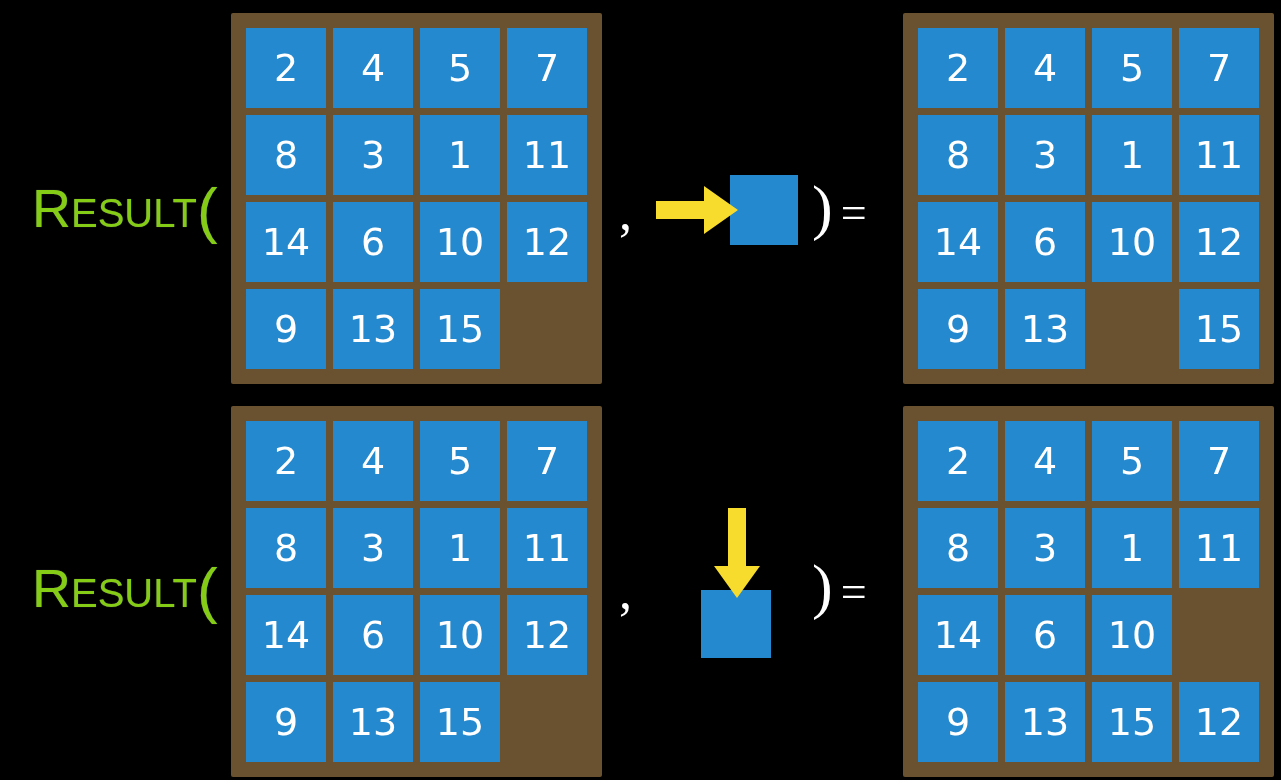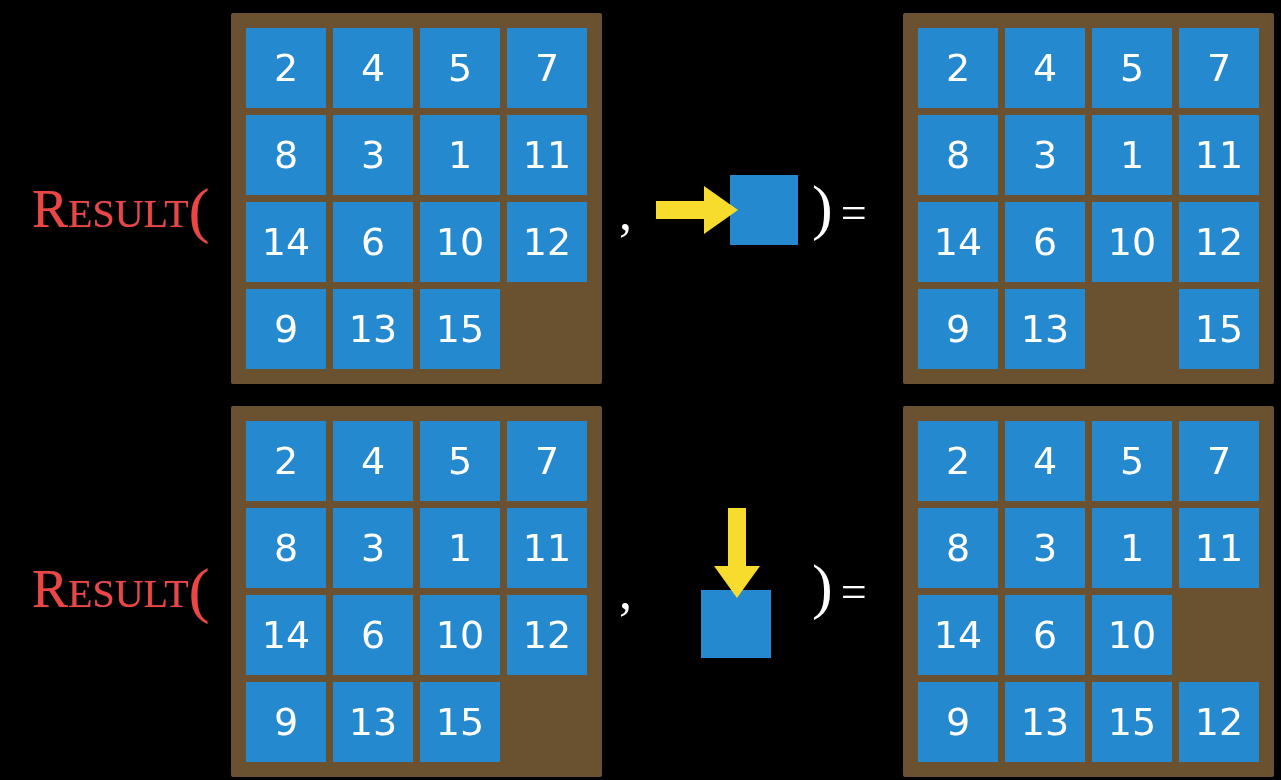--- a/index.html
+++ b/index.html
@@ -26,23 +26,23 @@
     left: 0;
     width: 1281px;
     height: 390px;
   }
   .row-top { top: 0; }
   .row-bottom { top: 390px; }
 
   
   .result-label {
     position: absolute;
-    color: #ef4444;
+    color: #84cc16;
     white-space: nowrap;
-    font-family: Liberation Serif, serif;
+    font-family: Liberation Sans, sans-serif;
     line-height: 1;
     text-shadow: 0 0 1px rgba(255,255,255,0.35);
   }
   .result-label .cap {
     font-size: 54px;
     letter-spacing: 0px;
   }
   .result-label .smallcaps {
     font-size: 40px;
     letter-spacing: 0px;

